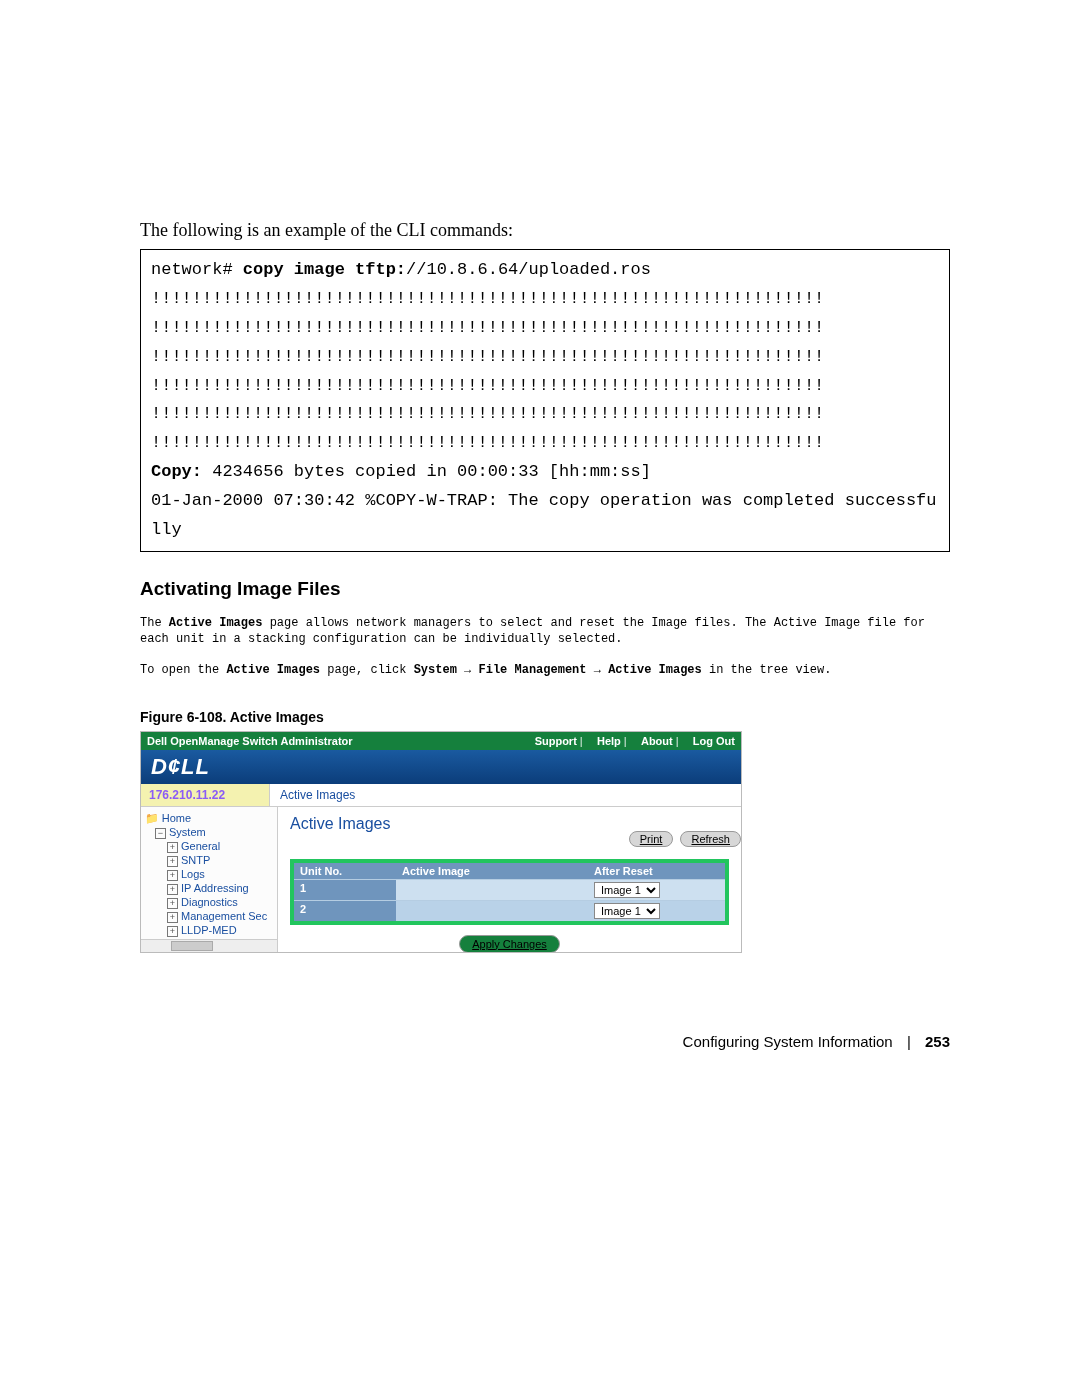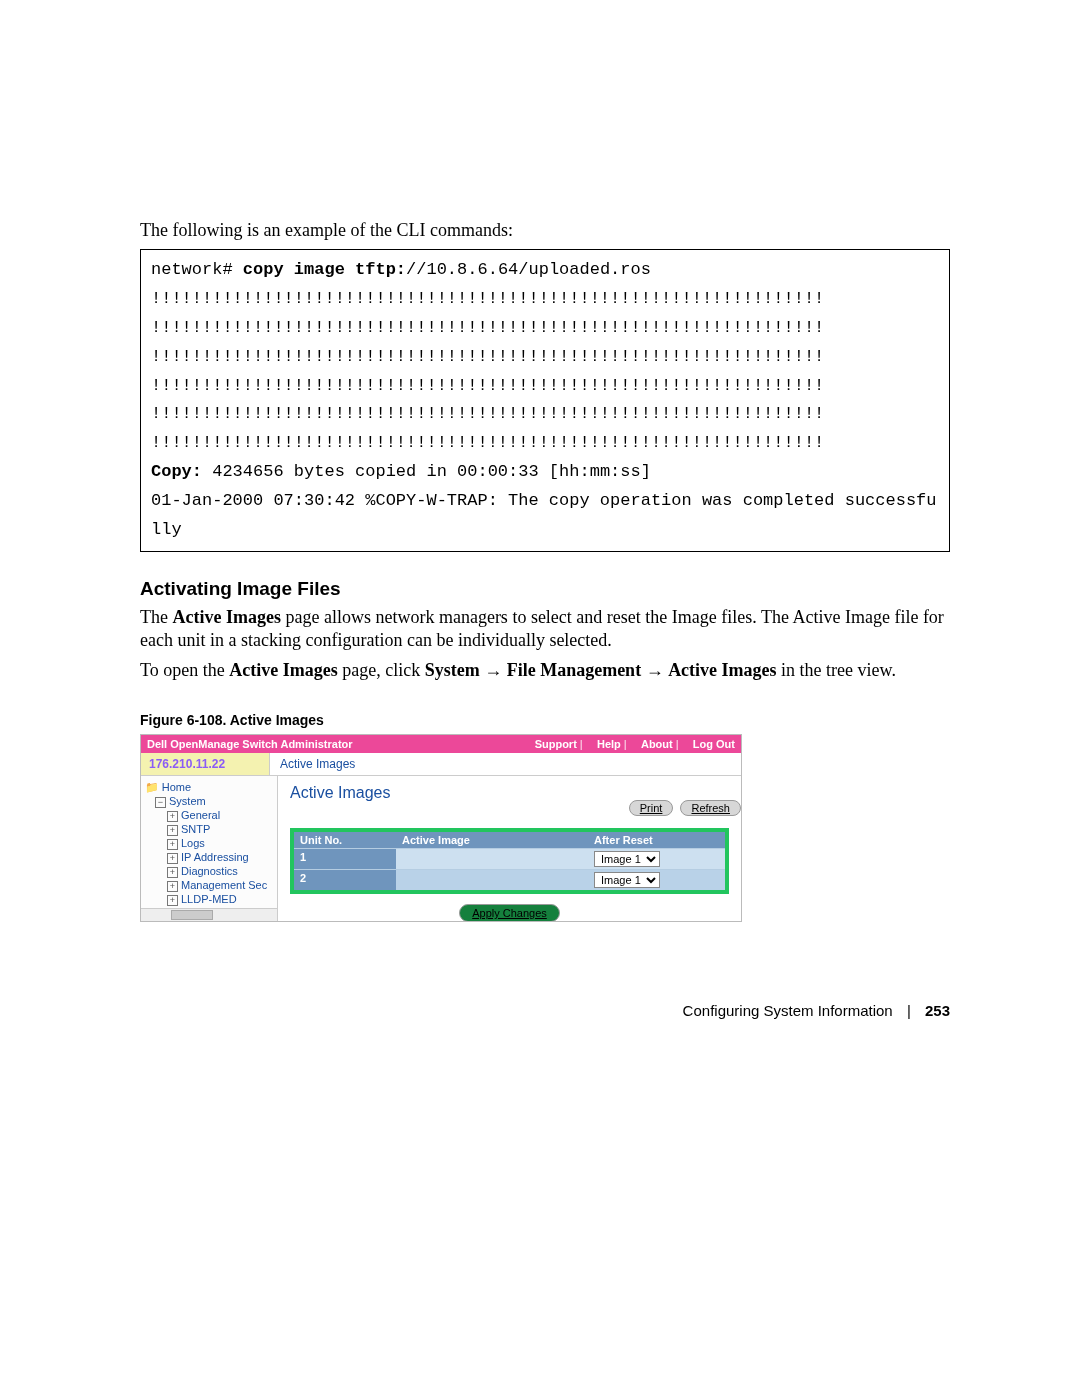--- a/index.html
+++ b/index.html
@@ -29,43 +29,44 @@
   }
   .codebox .cmd { font-weight: bold; }
   .section-h {
     font-family: Arial, Helvetica, sans-serif;
     font-weight: bold;
     font-size: 19px;
     margin-top: 26px;
     margin-bottom: 4px;
   }
   .para {
-    font-size: 18px;
+    font-size: 12px;
     line-height: 1.3;
-    margin: 6px 0;
+    margin: 16px 0;
+    font-family: Liberation Mono, monospace;
   }
   .para b { font-weight: bold; }
   .figcap {
     font-family: Arial, Helvetica, sans-serif;
     font-weight: bold;
     font-size: 14px;
     margin-top: 30px;
     margin-bottom: 6px;
   }
   
   .shot {
     border: 1px solid #bbb;
     width: 600px;
     font-family: Tahoma, Arial, sans-serif;
     font-size: 11px;
     margin-left: 0;
     background: #fff;
   }
   .shot-top {
-    background: #ec4899;
+    background: #15803d;
     color: #fff;
     display: flex;
     justify-content: space-between;
     align-items: flex-end;
     padding: 3px 6px;
     font-weight: bold;
   }
   .shot-top-right span { margin-left: 8px; cursor: pointer; }
   .shot-top-right .sep { margin: 0 3px; opacity: .6; }
   .logo-row {
@@ -224,20 +225,23 @@
     <div class="shot-top">
       <span>Dell OpenManage Switch Administrator</span>
       <span class="shot-top-right">
         <span>Support</span><span class="sep">|</span>
         <span>Help</span><span class="sep">|</span>
         <span>About</span><span class="sep">|</span>
         <span>Log Out</span>
       </span>
     </div>
 
+    <div class="logo-row">
+      <span class="dell-logo">D¢LL</span>
+    </div>
 
     <div class="crumb-row">
       <div class="ip-cell">176.210.11.22</div>
       <div class="crumb-cell">Active Images</div>
     </div>
 
     <div class="shot-body">
       <div class="tree">
         <div class="node">📁 <span>Home</span></div>
         <div class="node lv1"><span class="box">−</span><span>System</span></div>

